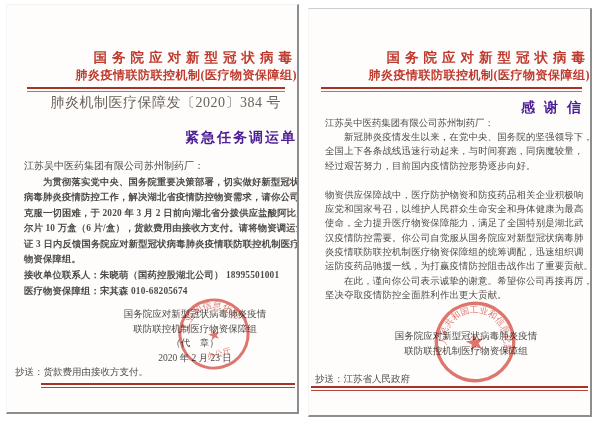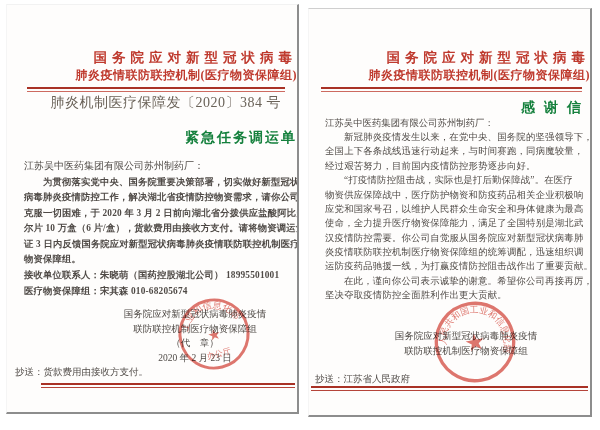--- a/index.html
+++ b/index.html
@@ -19,21 +19,21 @@
     left:308px;top:8px;width:281px;height:406px;
     border-right:2px solid #8d8d8d;border-bottom:2px solid #8d8d8d;
     border-top:1px solid #cfcfcf;border-left:1px solid #f5f5f5;
   }
   .abs{position:absolute;white-space:nowrap;}
   .ctr{left:0;right:0;text-align:right;}
   .org1{color:#bf3a2e;font-weight:bold;font-size:13.5px;letter-spacing:5px;}
   .org2{color:#bf3a2e;font-weight:bold;font-size:12px;letter-spacing:0.5px;}
   .red-rule{position:absolute;height:2px;border-top:2px solid #a93226;border-bottom:1px solid #cd6a60;}
   .docnum{font-size:14px;color:#6a6258;letter-spacing:0.5px;}
-  .doctitle{color:#15803d;font-weight:bold;font-size:14px;}
+  .doctitle{color:#4c1d95;font-weight:bold;font-size:14px;}
   .addr{font-size:10px;color:#4f4a46;}
   .bodyline{position:absolute;white-space:nowrap;color:#4f4a46;}
   #paper-left .bodyline{left:17px;font-size:9.3px;letter-spacing:0.2px;font-weight:bold;}
   #paper-right .bodyline{left:16px;font-size:9.4px;letter-spacing:0.2px;}
   .indent{padding-left:19px;}
   .contact{font-size:9.3px;left:36px;}
   .signblock{position:absolute;text-align:center;font-size:9.5px;line-height:14.5px;color:#4f4a46;}
   #paper-left .signblock{top:302px;right:14px;width:176px;}
   #paper-right .signblock{top:320px;right:28px;width:192px;line-height:15px;}
   .cc{font-size:9.5px;color:#4f4a46;}
@@ -98,21 +98,20 @@
 
   <div class="red-rule" style="top:78px;left:12px;right:8px"></div>
 
   <div class="abs ctr doctitle" style="top:90px;letter-spacing:9px;padding-left:9px">感谢信</div>
 
   <div class="abs addr" style="top:108px;left:16px;font-size:9.4px">江苏吴中医药集团有限公司苏州制药厂：</div>
 
   <div class="bodyline" style="top:136px">全国上下各条战线迅速行动起来，与时间赛跑，同病魔较量，</div>
   <div class="bodyline indent" style="top:122px">新冠肺炎疫情发生以来，在党中央、国务院的坚强领导下，</div>
   <div class="bodyline" style="top:151px">经过艰苦努力，目前国内疫情防控形势逐步向好。</div>
-  <div class="bodyline indent" style="top:165px">“打疫情防控阻击战，实际也是打后勤保障战”。在医疗</div>
   <div class="bodyline" style="top:180px">物资供应保障战中，医疗防护物资和防疫药品相关企业积极响</div>
   <div class="bodyline" style="top:194px">应党和国家号召，以维护人民群众生命安全和身体健康为最高</div>
   <div class="bodyline" style="top:208px">使命，全力提升医疗物资保障能力，满足了全国特别是湖北武</div>
   <div class="bodyline" style="top:223px">汉疫情防控需要。你公司自觉服从国务院应对新型冠状病毒肺</div>
   <div class="bodyline" style="top:237px">炎疫情联防联控机制医疗物资保障组的统筹调配，迅速组织调</div>
   <div class="bodyline" style="top:251px">运防疫药品驰援一线，为打赢疫情防控阻击战作出了重要贡献。</div>
   <div class="bodyline indent" style="top:266px">在此，谨向你公司表示诚挚的谢意。希望你公司再接再厉，为</div>
   <div class="bodyline" style="top:280px">坚决夺取疫情防控全面胜利作出更大贡献。</div>
 
   <div class="signblock">

